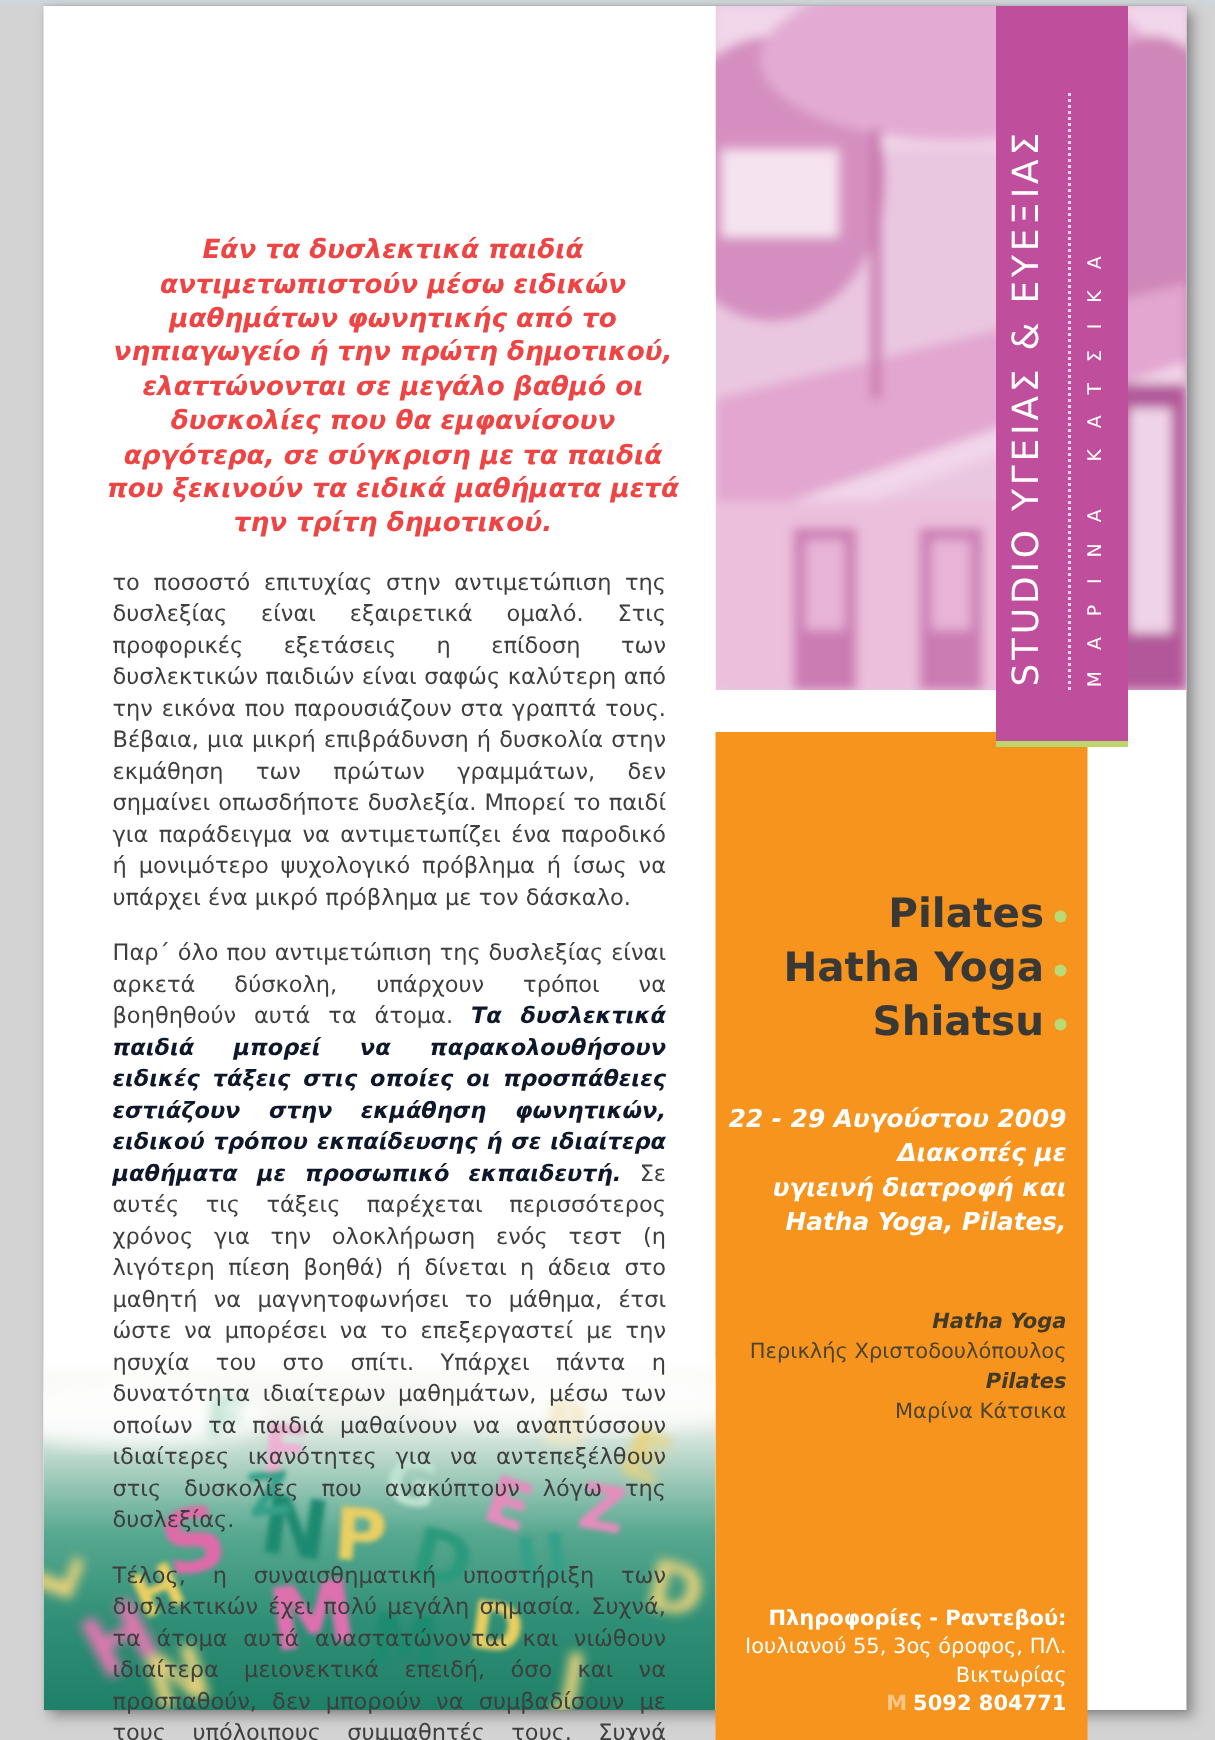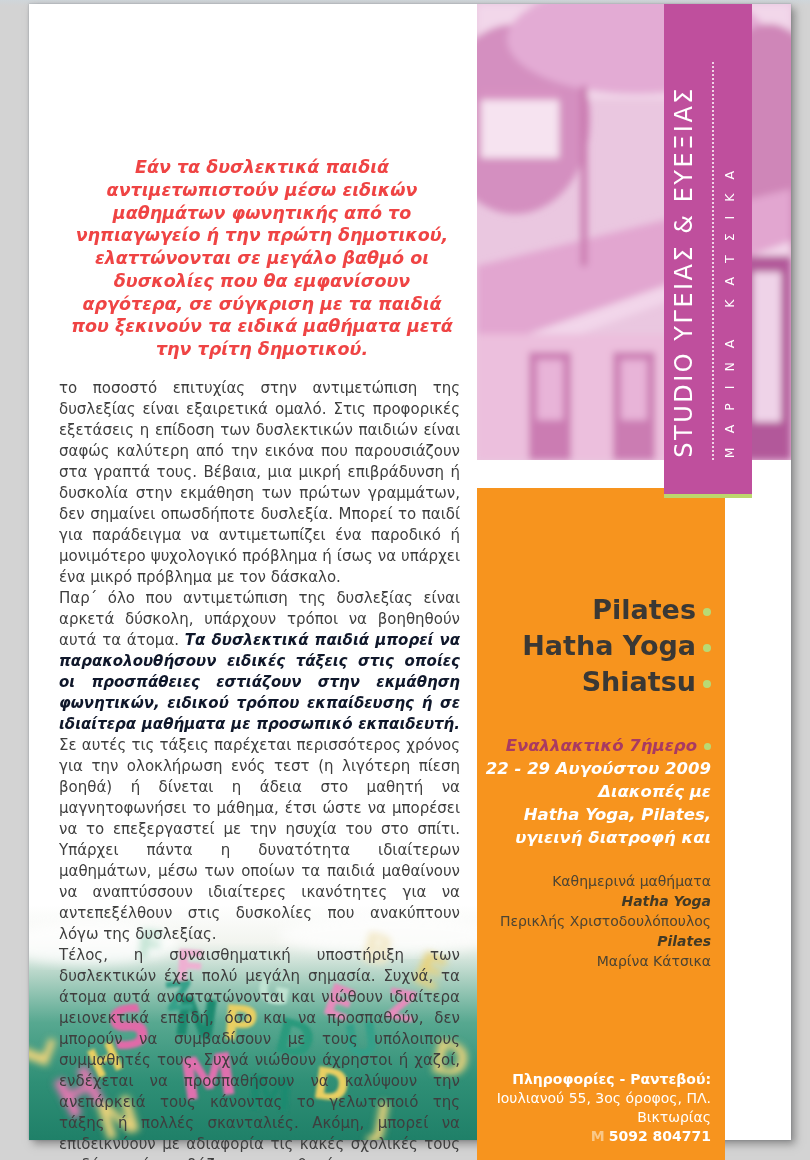--- a/index.html
+++ b/index.html
@@ -9,21 +9,21 @@
          font-family:"DejaVu Sans","Liberation Sans",sans-serif;}
   .page{position:absolute;left:29px;top:4px;width:762px;height:1136px;background:#ffffff;
         box-shadow:4px 4px 8px rgba(80,80,80,.55), 0 0 2px rgba(120,130,140,.6);}
 
   
   .left-col{position:absolute;left:0;top:0;width:448px;height:100%;}
   .intro{margin:152px 24px 0 42px;text-align:center;color:#ef4444;
          font-weight:bold;font-style:italic;font-size:17.5px;line-height:1.3;}
   .article{position:relative;z-index:2;margin:17px 17px 0 30px;width:401px;
            color:#3e3e3e;font-size:15px;line-height:21px;text-align:justify;}
-  .article p{margin:0;}
+  .article p{margin:16px;}
   .bi{font-weight:bold;font-style:italic;color:#0f172a;}
 
   .letters-photo{position:absolute;left:0;bottom:0;width:448px;height:235px;z-index:1;}
   .letters-photo svg{display:block;}
 
   
   .right-col{position:absolute;left:448px;top:0;width:314px;height:100%;}
   .studio-photo{position:absolute;left:0;top:0;width:314px;height:456px;overflow:hidden;}
   .orange{position:absolute;left:0;top:484px;width:248px;height:680px;background:#f7941e;}
 
@@ -172,29 +172,27 @@
 
       <div class="orange">
 
         <div class="services">
           <div><span>Pilates</span><span class="dot"></span></div>
           <div><span>Hatha Yoga</span><span class="dot"></span></div>
           <div><span>Shiatsu</span><span class="dot"></span></div>
         </div>
 
         <div class="retreat">
-          <div><span class="retreat-title">Εναλλακτικό 7ήμερο</span><span class="dot small"></span></div>
           <div>22 - 29 Αυγούστου 2009</div>
           <div>Διακοπές με</div>
+          <div>υγιεινή διατροφή και</div>
           <div>Hatha Yoga, Pilates,</div>
-          <div>υγιεινή διατροφή και</div>
         </div>
 
         <div class="schedule">
-          <div>Καθημερινά μαθήματα</div>
           <div class="course">Hatha Yoga</div>
           <div>Περικλής Χριστοδουλόπουλος</div>
           <div class="course">Pilates</div>
           <div>Μαρίνα Κάτσικα</div>
         </div>
 
         <div class="contact">
           <div class="hd">Πληροφορίες - Ραντεβού:</div>
           <div>Ιουλιανού 55, 3ος όροφος, ΠΛ. Βικτωρίας</div>
           <div class="num">

